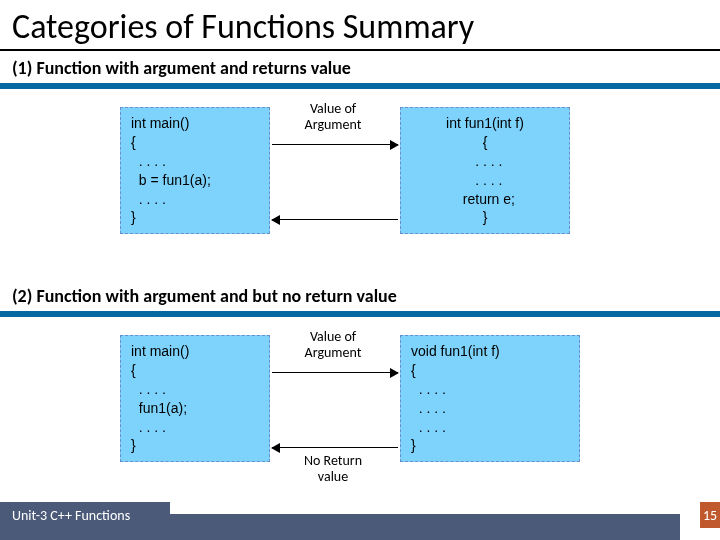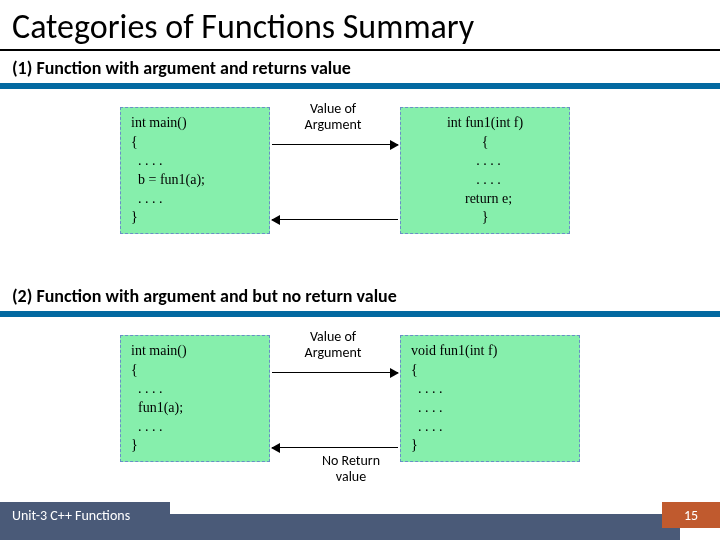--- a/index.html
+++ b/index.html
@@ -23,24 +23,24 @@
     border-bottom: 6px solid #0369a1;
   }
   .diagram {
     position: relative;
     height: 190px;
   }
   .codebox {
     position: absolute;
     border: 1.5px dashed #6a8ec7;
     padding: 6px 10px;
-    font-family: Liberation Serif, serif;
+    font-family: Liberation Sans, sans-serif;
     font-size: 14px;
     line-height: 1.35;
-    background: #86efac;
+    background: #7dd3fc;
     white-space: pre;
   }
   .label {
     position: absolute;
     font-size: 14px;
     text-align: center;
     line-height: 1.15;
   }
   .arrow-right {
     position: absolute;
@@ -89,21 +89,21 @@
   .footer .right {
     background: #4a5a78;
     color: #fff;
     padding: 4px 12px;
     height: 100%;
     display: flex; align-items: center;
   }
   .footer .page {
     background: #c05a2e;
     color: #fff;
-    width: 58px; height: 100%;
+    width: 20px; height: 100%;
     display: flex; align-items: center; justify-content: center;
   }
   .footer-bar {
     position:absolute; bottom:0; left:0; right:40px; height:26px;
     background:#4a5a78; z-index:-1;
   }
 </style>
 </head>
 <body>
 
@@ -142,21 +142,21 @@
   <div class="codebox" style="left:400px; top:18px; width:180px;">void fun1(int f)
 {
   . . . .
   . . . .
   . . . .
 }</div>
   <div class="label" style="left:283px; top:12px; width:100px; white-space:pre-line;">Value of
 Argument</div>
   <div class="arrow-right" style="left:272px; top:55px; width:126px;"></div>
   <div class="arrow-left" style="left:272px; top:130px; width:126px;"></div>
-  <div class="label" style="left:301px; top:136px; width:100px; white-space:pre-line;">No Return
+  <div class="label" style="left:283px; top:136px; width:100px; white-space:pre-line;">No Return
 value</div>
 </div>
 
 <div class="footer-bar"></div>
 <div class="footer">
   <div class="left">Unit-3 C++ Functions</div>
   <div class="spacer"></div>
   <div class="page">15</div>
 </div>
 

